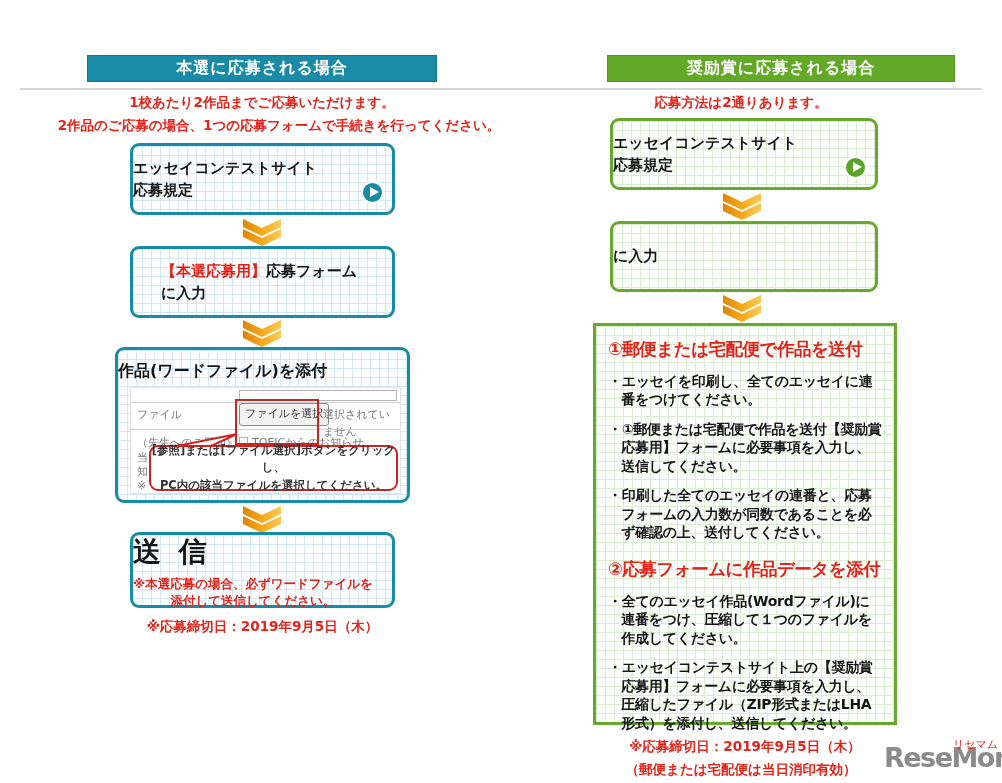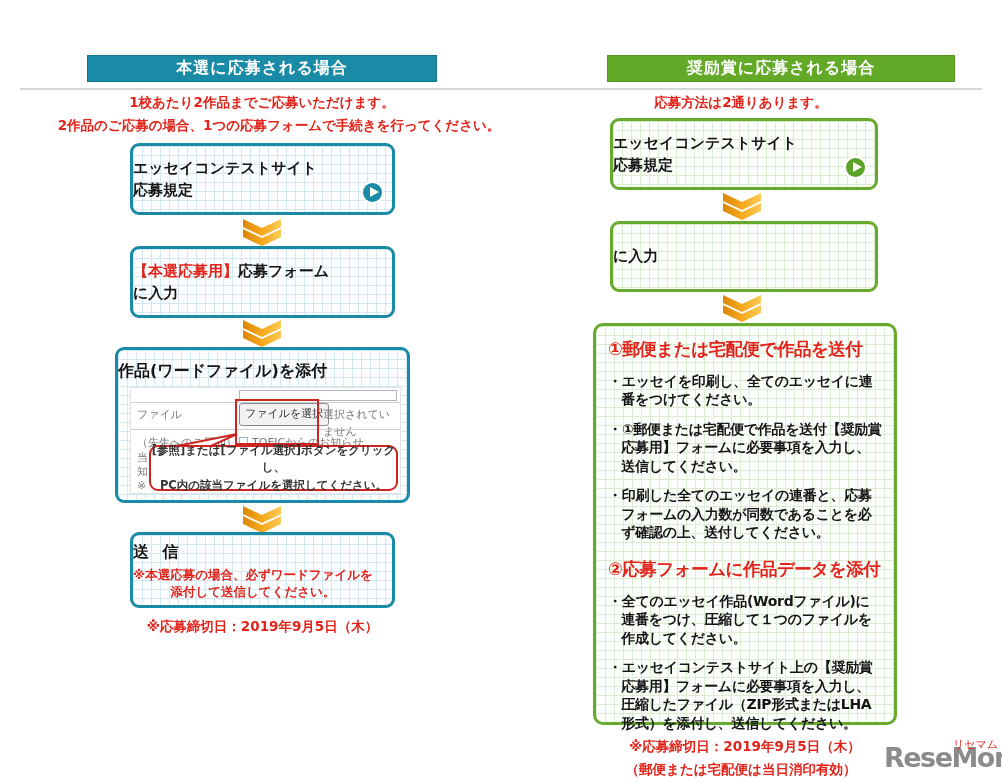--- a/index.html
+++ b/index.html
@@ -75,27 +75,27 @@
   .redrect { position:absolute; left:104px; top:11px; width:84px; height:46px; border:2px solid #cc2420; }
   .balloon {
     position:absolute; left:18px; top:57px; width:249px; height:46px;
     background:#fff; border:2px solid #cc2420; border-radius:9px;
     display:flex; flex-direction:column; align-items:center; justify-content:center;
     font-size:11.5px; font-weight:bold; color:#333; line-height:1.5; z-index:2; text-align:center;
   }
   .pointer { position:absolute; left:42px; top:45px; width:70px; height:14px; z-index:3; }
 
   
-  .box4-title { font-size:16px; letter-spacing:4px; }
+  .box4-title { font-size:28px; letter-spacing:4px; }
   .box4-note { color:#e2231a; font-size:12.5px; line-height:1.35; margin-top:3px; }
 
   
   .bigbox {
     position:absolute; left:593px; top:323px; width:304px; height:402px;
-    border:3px solid #67a92d; border-radius:10px;
+    border:3px solid #67a92d; border-radius:0;
     background-color:#fdfffd;
     background-image:linear-gradient(#dcecd1 1px, transparent 1px),
                      linear-gradient(90deg,#dcecd1 1px, transparent 1px);
     background-size:9px 9px;
     padding:11px 12px; color:#151515;
   }
   .bb-h { color:#e2231a; font-weight:bold; font-size:17.5px; letter-spacing:-0.5px; white-space:nowrap; }
   .bb-h2 { margin-top:15px; }
   .bb-b {
     font-weight:bold; font-size:14px; line-height:1.32; letter-spacing:-0.3px;
@@ -131,21 +131,21 @@
   <div>エッセイコンテストサイト</div>
   <div>応募規定</div>
   <span class="play play-blue"></span>
 </div>
 
 <svg class="arrow" style="left:240px;top:219px;" viewBox="0 0 44 27">
   <polygon points="3,0 22,9 41,0 41,8 22,17 3,8" fill="url(#chev)"></polygon>
   <polygon points="3,10 22,19 41,10 41,18 22,27 3,18" fill="url(#chev)"></polygon>
 </svg>
 
-<div class="fbox b-blue" style="left:130px;top:246px;width:265px;height:72px;">
+<div class="fbox b-blue" style="left:130px;top:246px;width:265px;height:72px;padding-left:28px;">
   <div>
     <span class="redseg">【本選応募用】</span><span>応募フォーム</span>
   </div>
   <div>に入力</div>
 </div>
 
 <svg class="arrow" style="left:240px;top:320px;" viewBox="0 0 44 27">
   <polygon points="3,0 22,9 41,0 41,8 22,17 3,8" fill="url(#chev)"></polygon>
   <polygon points="3,10 22,19 41,10 41,18 22,27 3,18" fill="url(#chev)"></polygon>
 </svg>

